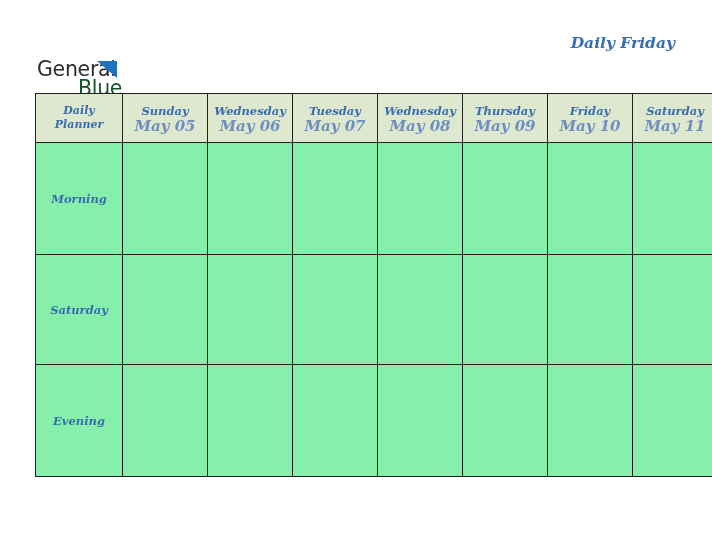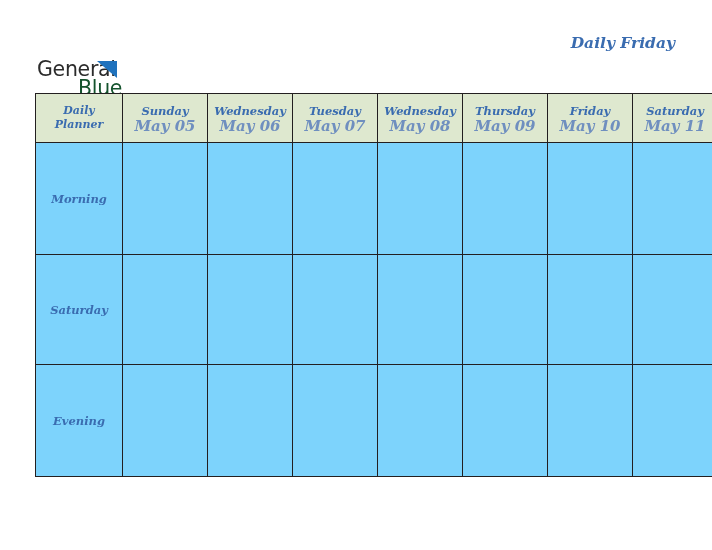--- a/index.html
+++ b/index.html
@@ -99,21 +99,21 @@
     width: 642px;
     border-collapse: collapse;
     table-layout: fixed;
   }
   .planner-table td,
   .planner-table th {
     border: 1px solid #231f20;
     padding: 0;
     vertical-align: middle;
     text-align: center;
-    background: #7dd3fc;
+    background: #86efac;
   }
 
   
   .planner-table thead th {
     background: #dee8cf;
     height: 42px;
     padding: 3px 2px;
   }
   .col-corner { width: 82px; }
   .col-day    { width: 80px; }

